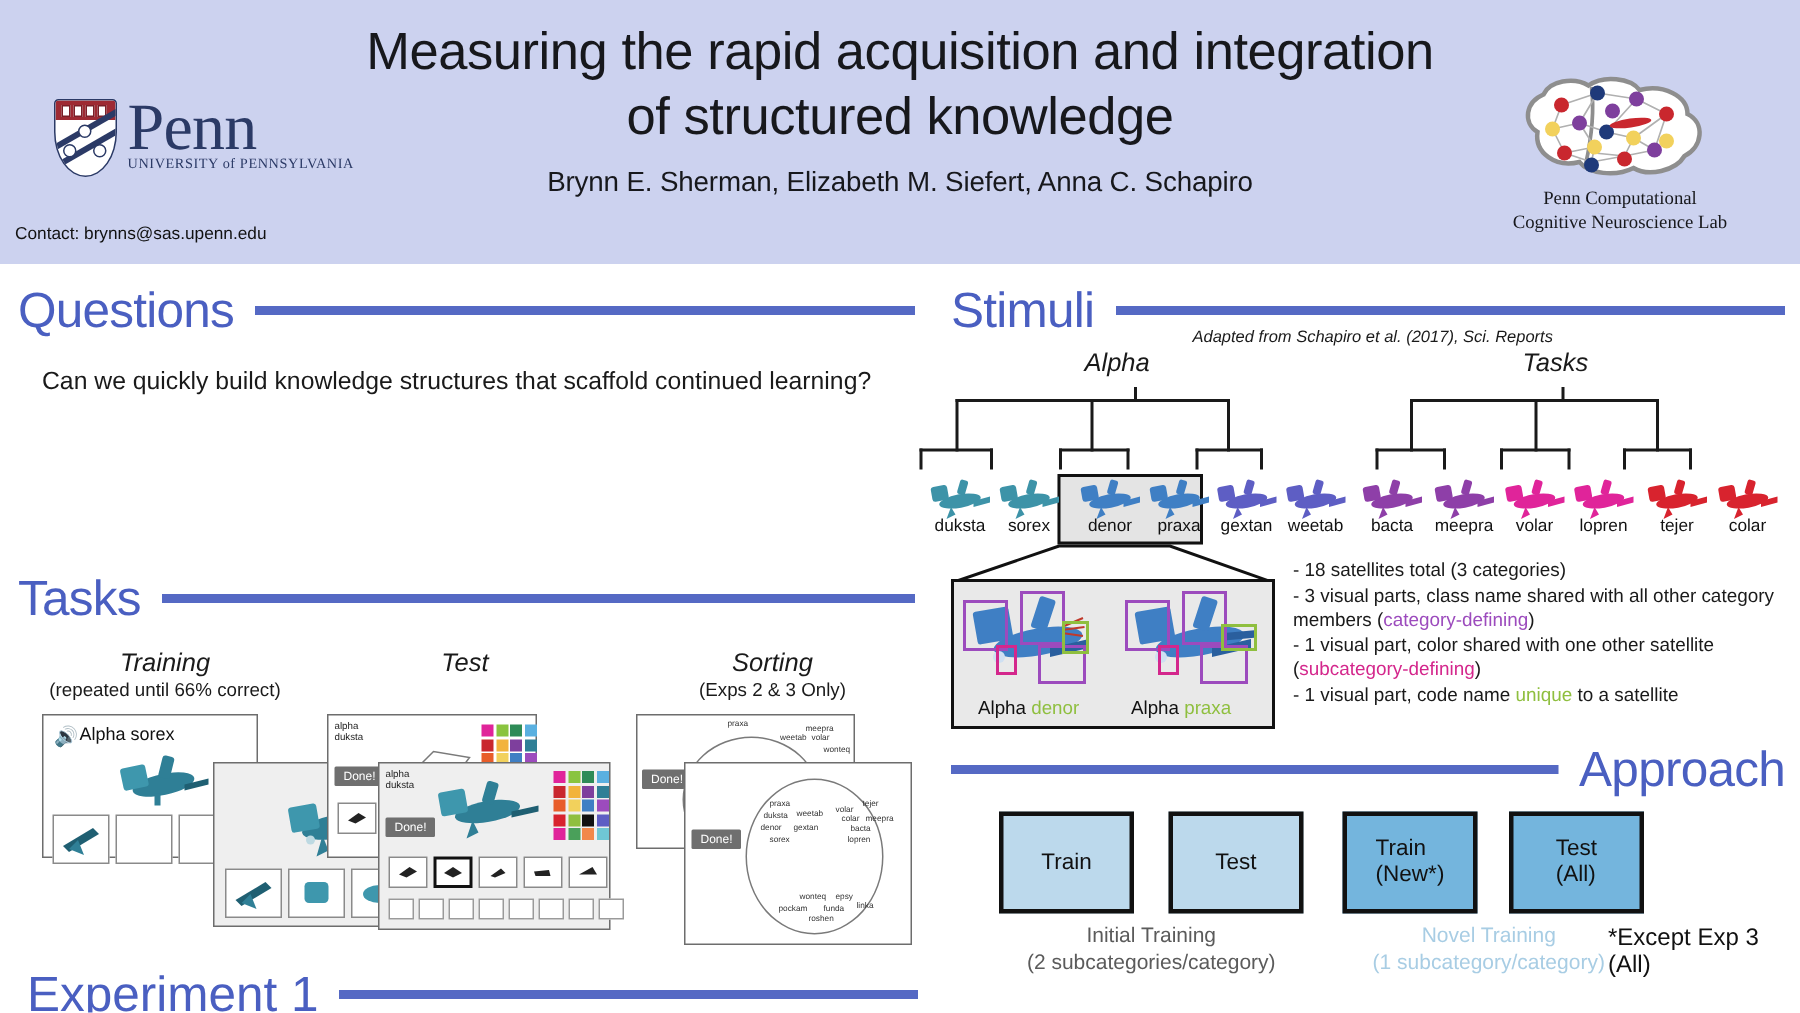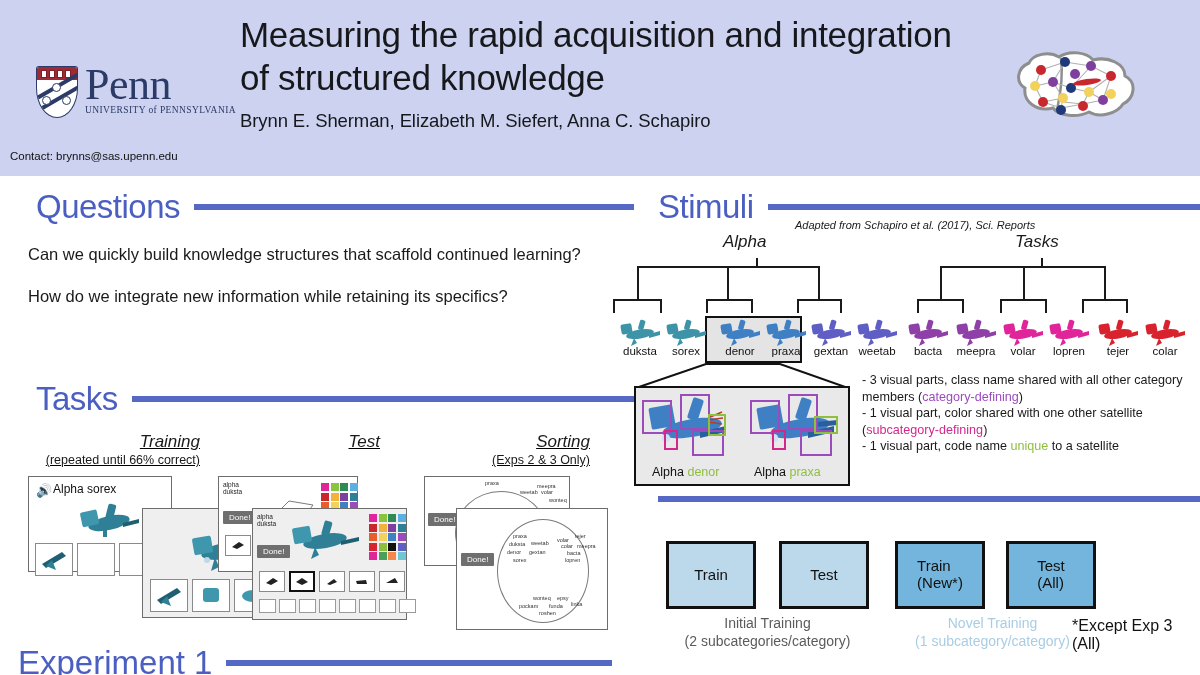--- a/index.html
+++ b/index.html
@@ -24,39 +24,39 @@
   }
   .shield-chief { position: absolute; left: 0; top: 0; width: 100%; height: 13px; background: #9e2a33; }
   .book { position: absolute; top: 2.5px; width: 6px; height: 8px; background: #fff; border: 1px solid #7a1f28; }
   .plate { position: absolute; width: 9px; height: 9px; background: #fff; border: 1.6px solid #2b3a66; border-radius: 50%; }
   .band { position: absolute; background: #2b3a66; }
   .penn-word { margin-left: 7px; }
   .penn-word .pw { font-family: "Liberation Serif", serif; font-size: 44px; color: #2b3a66; line-height: 0.86; letter-spacing: -0.5px; }
   .penn-word .pu { font-family: "Liberation Serif", serif; font-size: 9.5px; color: #2b3a66; letter-spacing: 0.4px; margin-top: 1px; }
   .contact { position: absolute; left: 10px; top: 150px; font-size: 11.5px; color: #111; }
 
-  .title-block { position: absolute; left: 240px; top: 14px; width: 720px; text-align: left; }
+  .title-block { position: absolute; left: 240px; top: 14px; width: 720px; text-align: center; }
   .title-block h1 { font-size: 35px; font-weight: 400; color: #17181c; line-height: 1.22; letter-spacing: -0.3px; }
   .authors { font-size: 18.5px; color: #17181c; margin-top: 11px; letter-spacing: -0.1px; }
 
   .lab-logo { position: absolute; left: 990px; top: 48px; width: 180px; text-align: center; }
   .brainwrap { height: 74px; position: relative; }
   .lab-name { font-family: "Liberation Serif", serif; font-size: 12.5px; color: #17181c; line-height: 1.28; margin-top: 2px; }
 
   
-  .sec { position: absolute; display: flex; align-items: center; margin-left: 24px; }
+  .sec { position: absolute; display: flex; align-items: center; }
   .sec h2 { font-size: 33px; font-weight: 400; color: #4a5fc1; letter-spacing: -0.5px; line-height: 1; }
   .rule { height: 6px; background: #5569c4; }
 
   
   .q-body { position: absolute; left: 28px; top: 243px; width: 560px; }
   .q-body p { font-size: 16.5px; color: #1a1a1a; line-height: 1.35; margin-bottom: 20px; }
 
   
-  .task-label { position: absolute; text-align: right; text-decoration: underline; }
+  .task-label { position: absolute; text-align: center; }
   .task-label .t1 { font-size: 17px; font-style: italic; color: #1a1a1a; }
   .task-label .t2 { font-size: 12.5px; color: #1a1a1a; margin-top: 1px; }
 
   .panel { position: absolute; background: #fff; border: 1px solid #6d6d6d; }
   .panel.gray { background: #efefef; }
   .spk { position: absolute; left: 7px; top: 6px; font-size: 13px; color: #111; }
   .spk-txt { position: absolute; left: 24px; top: 5px; font-size: 12px; color: #111; }
   .correct { position: absolute; right: 9px; top: 5px; font-size: 9px; color: #2e9e4f; }
   .optrow { position: absolute; display: flex; gap: 4px; }
   .opt { width: 38px; height: 33px; background: #fff; border: 1px solid #8a8a8a; }
@@ -157,30 +157,33 @@
           <circle cx="38" cy="54" r="5" fill="#c9272e"></circle>
           <circle cx="58" cy="50" r="5" fill="#f2d15c"></circle>
           <circle cx="56" cy="62" r="5" fill="#1f3a7a"></circle>
           <circle cx="78" cy="58" r="5" fill="#c9272e"></circle>
           <circle cx="98" cy="52" r="5" fill="#7e3f9d"></circle>
           <circle cx="70" cy="26" r="5" fill="#7e3f9d"></circle>
         </g>
         <ellipse cx="82" cy="34" rx="14" ry="3" fill="#c9272e" transform="rotate(-8 82 34)"></ellipse>
       </svg>
     </div>
+    <div class="lab-name">
+      <span>Penn Computational</span><br>
+      <span>Cognitive Neuroscience Lab</span>
+    </div>
   </div>
 </div>
 
 <div class="sec" style="left:12px; top:190px; width:598px;">
   <h2>Questions</h2>
   <div class="rule" style="flex:1; margin-left:14px;"></div>
 </div>
 <div class="q-body">
   <p>Can we quickly build knowledge structures that scaffold continued learning?</p>
-  <p>How do we integrate new information while retaining its specifics?</p>
 </div>
 
 <div class="sec" style="left:12px; top:382px; width:598px;">
   <h2>Tasks</h2>
   <div class="rule" style="flex:1; margin-left:14px;"></div>
 </div>
 
 <div class="task-label" style="left:20px; top:432px; width:180px;">
   <div class="t1">Training</div>
   <div class="t2">(repeated until 66% correct)</div>
@@ -587,27 +590,29 @@
     <span style="color:#111;">Alpha</span>
     <span style="color:#8fbf3f;">denor</span>
   </div>
   <div class="dlabel" style="left:118px;">
     <span style="color:#111;">Alpha</span>
     <span style="color:#8fbf3f;">praxa</span>
   </div>
 </div>
 
 <div class="bullets">
+  <div><span>- 18 satellites total (3 categories)</span></div>
   <div><span>- 3 visual parts, class name shared with all other category members (</span><span class="cat">category-defining</span><span>)</span></div>
   <div><span>- 1 visual part, color shared with one other satellite (</span><span class="sub">subcategory-defining</span><span>)</span></div>
   <div><span>- 1 visual part, code name </span><span class="uniq">unique</span><span> to a satellite</span></div>
 </div>
 
 <div class="sec" style="left:634px; top:496px; width:556px; justify-content:flex-end;">
   <div class="rule" style="flex:1; margin-right:14px;"></div>
+  <h2>Approach</h2>
 </div>
 
 <div class="abox light" style="left:666px; top:541px; width:90px; height:68px;">
   <span>Train</span>
 </div>
 <div class="abox light" style="left:779px; top:541px; width:90px; height:68px;">
   <span>Test</span>
 </div>
 <div class="abox dark" style="left:895px; top:541px; width:90px; height:68px;">
   <div><span>Train</span><br><span>(New*)</span></div>

